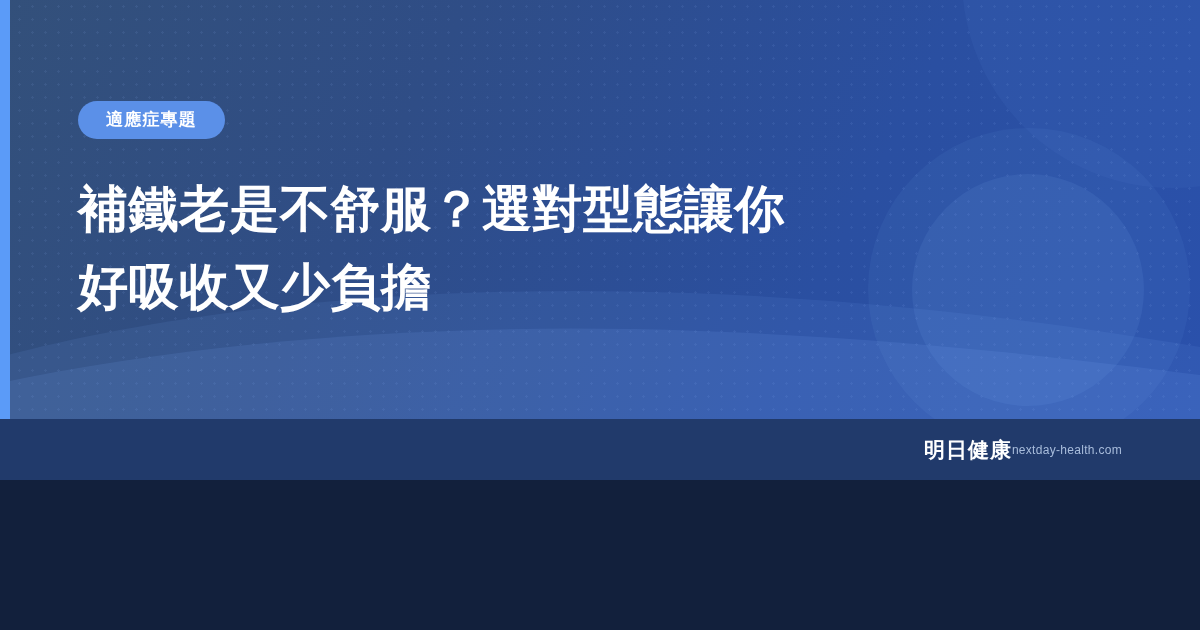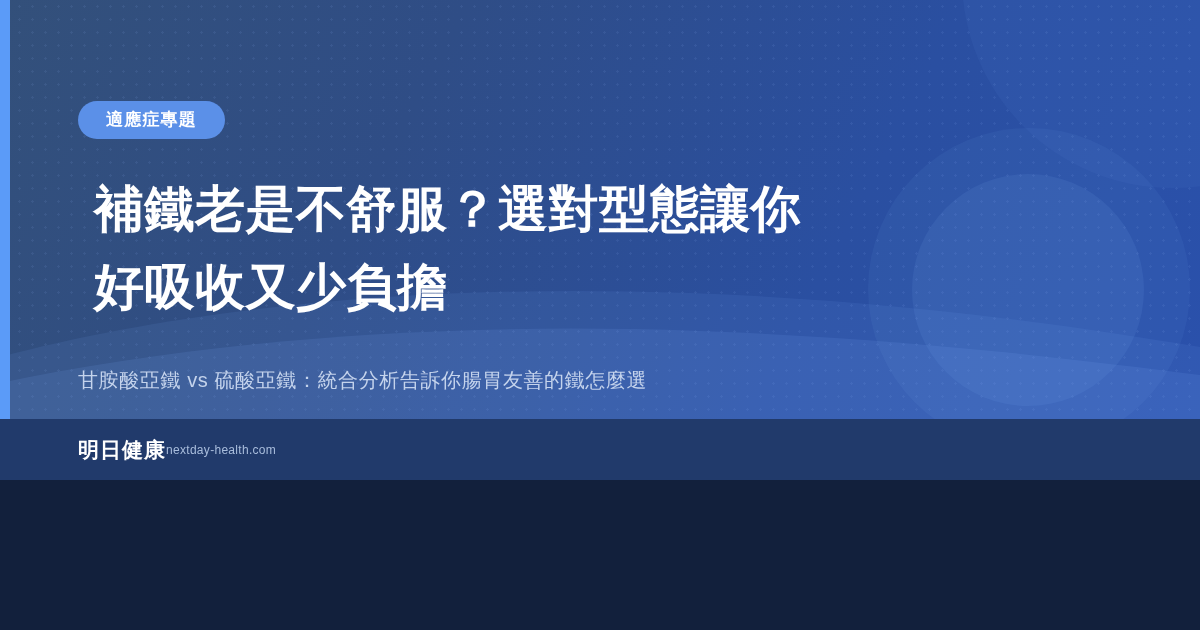--- a/index.html
+++ b/index.html
@@ -122,21 +122,21 @@
     color: #ffffff;
     font-size: 17px;
     font-weight: bold;
     letter-spacing: 1.2px;
     padding: 10px 28px 11px 28px;
     border-radius: 999px;
     line-height: 1;
   }
 
   .headline {
-    margin: 31px 0 0 16px;
+    margin: 31px 0 0 0;
     color: #ffffff;
     font-size: 50px;
     font-weight: bold;
     line-height: 78px;
     letter-spacing: 0.5px;
     max-width: 840px;
     white-space: pre-line;
   }
 
   .subtitle {
@@ -152,21 +152,21 @@
   
   .footer {
     position: absolute;
     left: 0;
     bottom: 0;
     width: 1200px;
     height: 61px;
     background: #213a6b;
     display: flex;
     align-items: center;
-    justify-content: flex-start;
+    justify-content: flex-end;
     box-sizing: border-box;
     padding: 0 78px;
   }
   .footer-brand {
     color: #ffffff;
     font-size: 21px;
     font-weight: bold;
     letter-spacing: 1px;
   }
   .footer-url {
@@ -200,21 +200,20 @@
 
   <div class="accent-bar"></div>
   <div class="accent-bar-footer"></div>
 
   <div class="content">
     <div class="badge">適應症專題</div>
 
     <h1 class="headline">補鐵老是不舒服？選對型態讓你
 好吸收又少負擔</h1>
 
-    <p class="subtitle">甘胺酸亞鐵 vs 硫酸亞鐵：統合分析告訴你腸胃友善的鐵怎麼選</p>
   </div>
 
   <div class="footer">
     <span class="footer-brand">明日健康</span>
     <span class="footer-url">nextday-health.com</span>
   </div>
 
 </div>
 
 </body></html>

